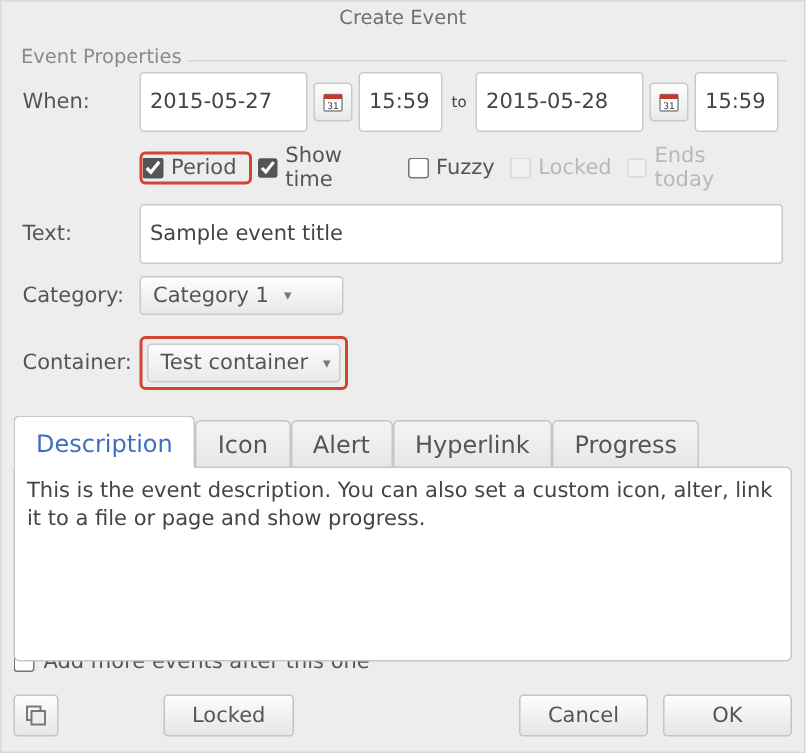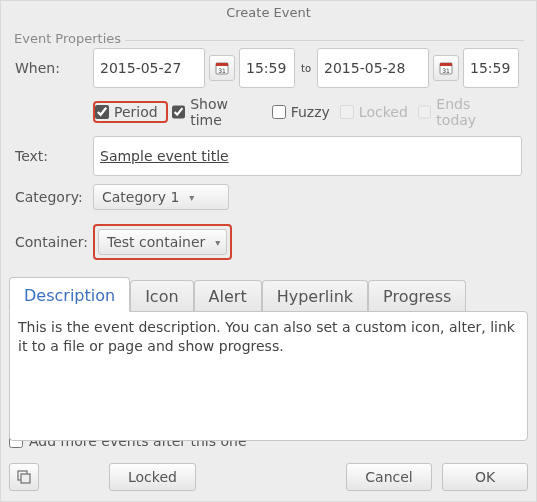--- a/index.html
+++ b/index.html
@@ -63,21 +63,21 @@
     border: 1px solid #c9c9c9;
     border-radius: 3px;
     background: #fff;
     padding: 2px 6px;
     font-size: 14px;
     color: #444;
     font-family: inherit;
   }
   .txt-input.date { width: 112px; }
   .txt-input.time { width: 56px; }
-  .txt-input.full { flex: 1; text-decoration: underline; }
+  .txt-input.full { flex: 1; }
   .icon-btn {
     width: 26px;
     height: 26px;
     box-sizing: border-box;
     border: 1px solid #c9c9c9;
     border-radius: 3px;
     background: linear-gradient(#fdfdfd, #e9e9e9);
     margin: 0 4px;
     display: flex;
     align-items: center;

